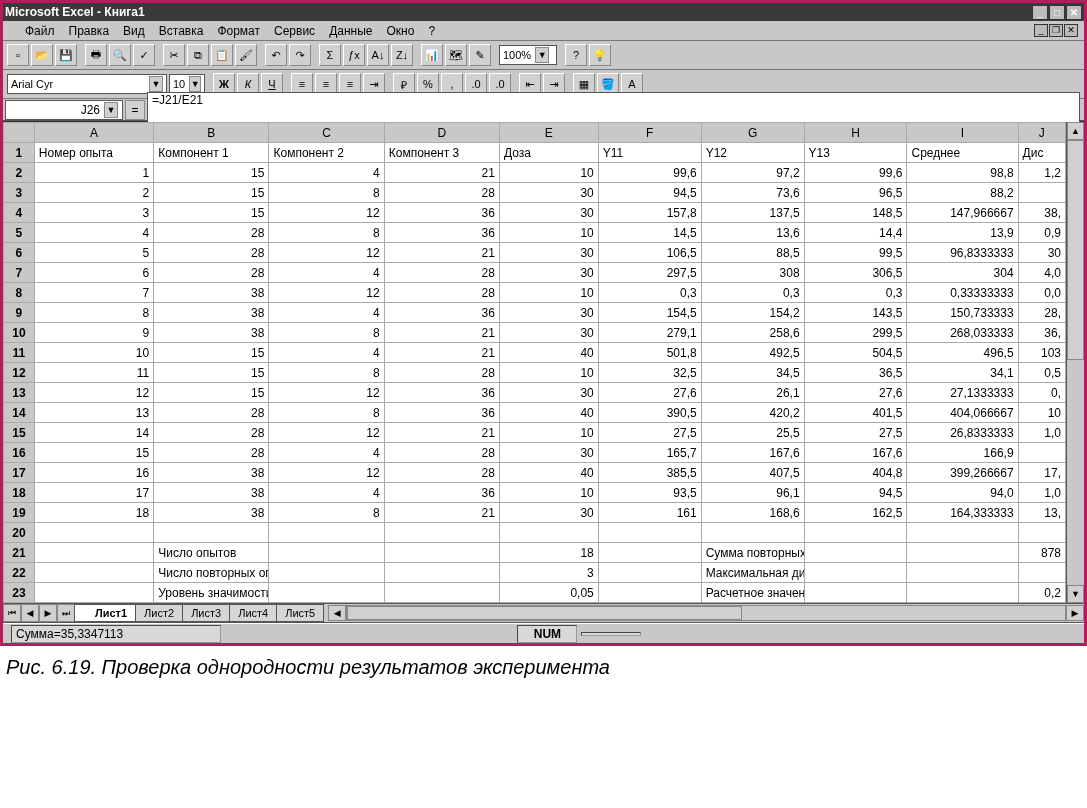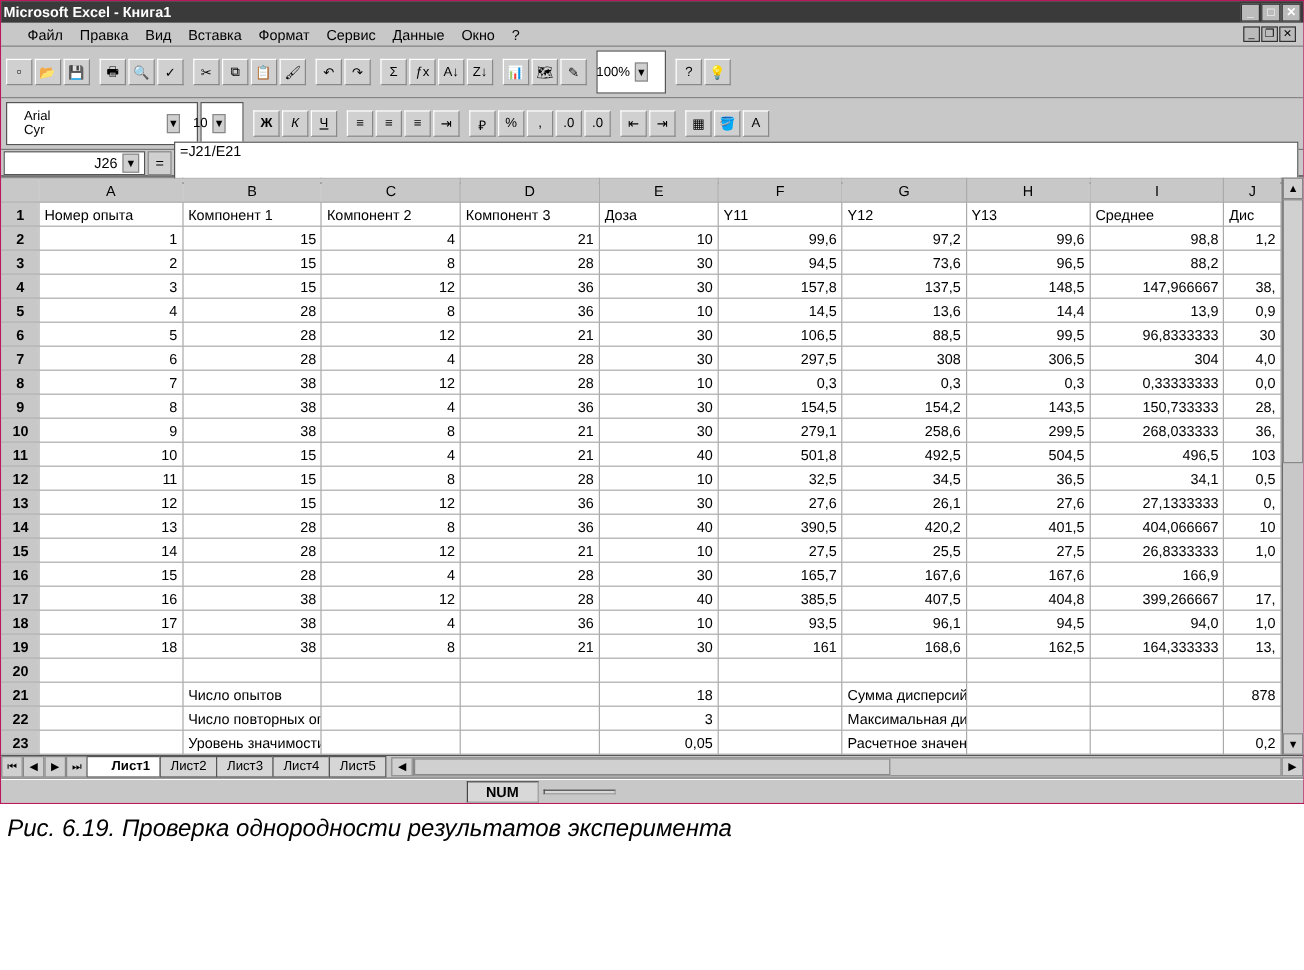--- a/index.html
+++ b/index.html
@@ -3,21 +3,21 @@
 <meta charset="utf-8">
 <style>
   * { box-sizing: border-box; margin: 0; padding: 0; }
   body {
     font-family: "Arial", sans-serif;
     font-size: 11px;
     background: #fff;
     color: #000;
     width: 1087px;
   }
-  .app-window { border: 1px solid #be185d; background: #c0c0c0; }
+  .app-window { border: 3px solid #be185d; background: #c0c0c0; }
   .title-bar {
     background: #3a3a3a;
     color: #fff;
     display: flex;
     align-items: center;
     height: 18px;
     padding: 0 2px;
     font-weight: bold;
     font-size: 12px;
   }
@@ -56,26 +56,26 @@
     width: 22px; height: 22px;
     background: #d0d0d0;
     border: 1px solid #888;
     border-top-color:#fff; border-left-color:#fff;
     cursor: pointer;
     display:flex; align-items:center; justify-content:center;
     font-size:11px;
   }
   .tb-sep { width: 4px; height: 22px; }
   .tb-combo {
-    height: 36px;
+    height: 20px;
     background: #fff;
     border: 1px solid #555;
     font-size: 11px;
-    padding: 0 14px;
-    display:flex; align-items:center; gap:4px;justify-content:flex-end;
+    padding: 0 3px;
+    display:flex; align-items:center; gap:4px;
   }
   .tb-combo .drop { width:14px; height:16px; background:#d0d0d0; border:1px solid #888; text-align:center; font-size:9px; line-height:14px;}
   .tb-font { width: 160px; gap: 44px; }
   .tb-size { width: 36px; }
   .tb-zoom { width: 58px; }
 
   .formula-bar {
     background: #c8c8c8;
     display:flex;
     align-items:center;
@@ -593,21 +593,21 @@
               <td></td>
             </tr>
             <tr>
               <th class="rowhdr">21</th>
               <td></td>
               <td class="ltxt">Число опытов</td>
               <td></td>
               <td></td>
               <td>18</td>
               <td></td>
-              <td class="ltxt">Сумма дисперсий</td>
+              <td class="ltxt">Сумма повторных</td>
               <td></td>
               <td></td>
               <td>878</td>
             </tr>
             <tr>
               <th class="rowhdr">22</th>
               <td></td>
               <td class="ltxt">Число повторных опытов</td>
               <td></td>
               <td></td>
@@ -658,20 +658,21 @@
     <div class="hscroll">
       <div class="arrow">◀</div>
       <div class="track">
         <div class="thumb"></div>
       </div>
       <div class="arrow">▶</div>
     </div>
   </div>
 
   <div class="status-bar">
+    <div class="sumbox">Сумма=35,3347113</div>
     <div class="blank"></div>
     <div class="ind">NUM</div>
     <div class="ind"></div>
   </div>
 
 </div>
 
 <div class="caption">Рис. 6.19. Проверка однородности результатов эксперимента</div>
 
 </body></html>

